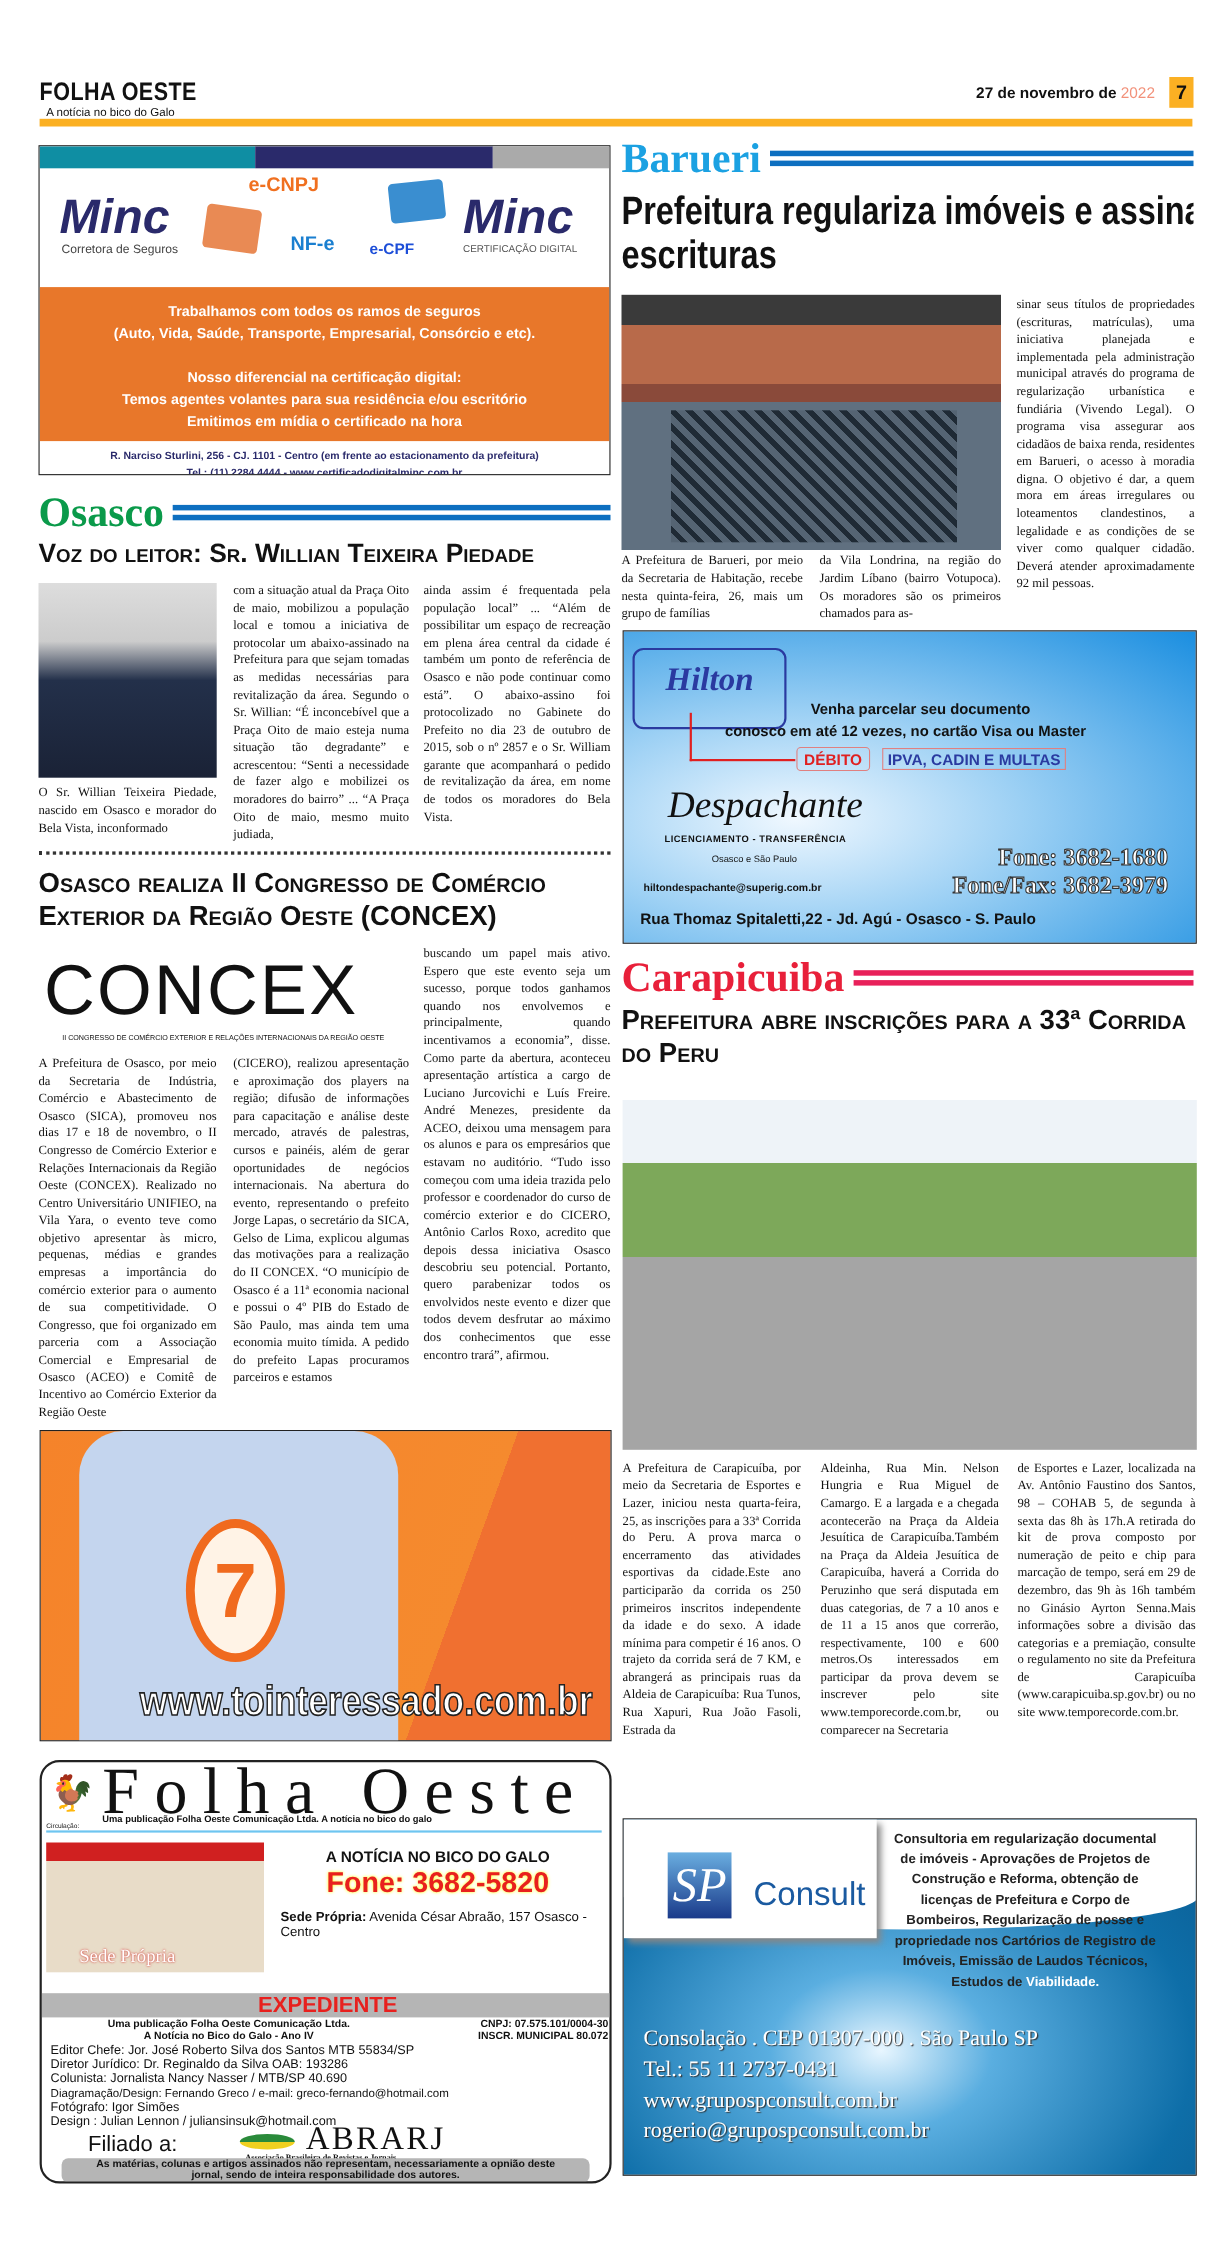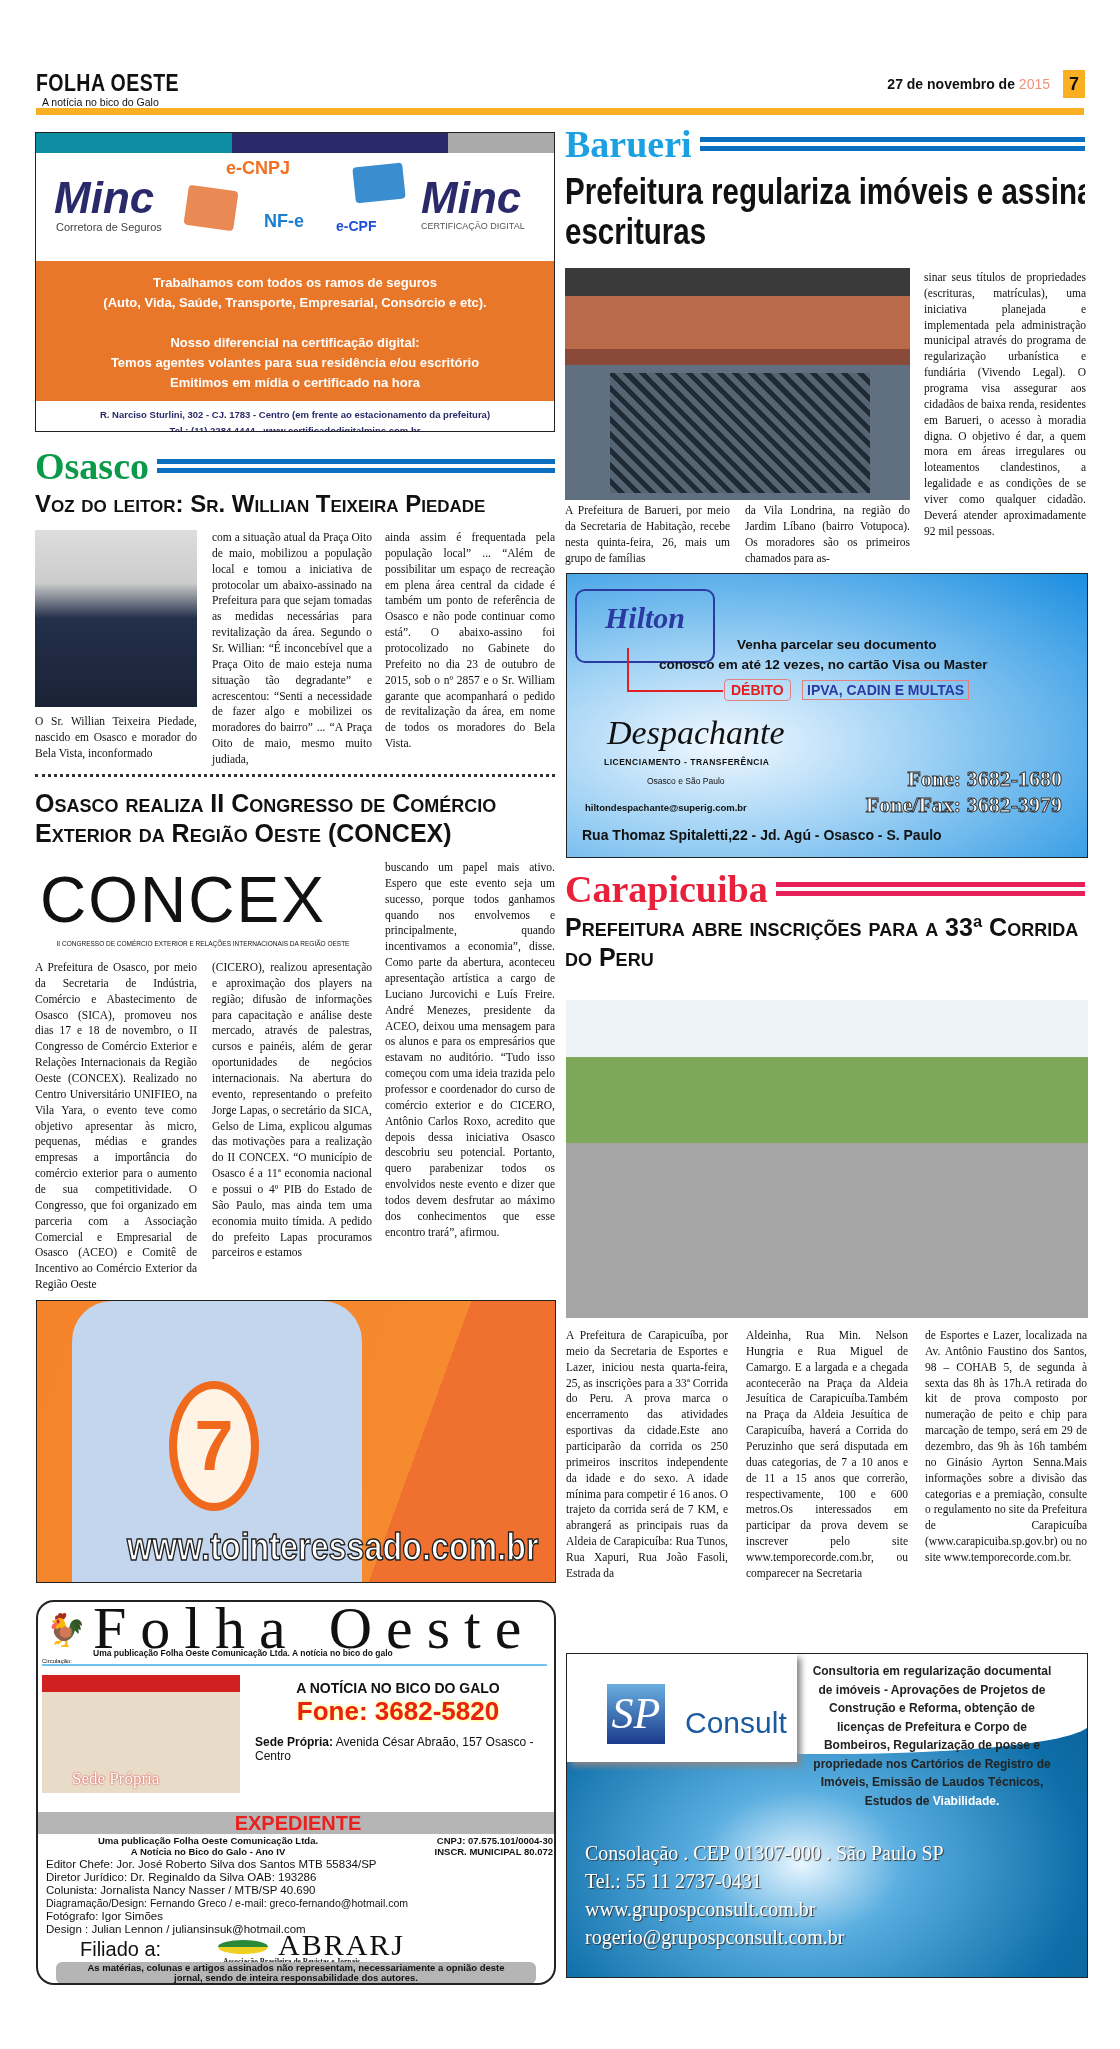--- a/index.html
+++ b/index.html
@@ -18,21 +18,21 @@
 .headline-cond{font-family:"Liberation Sans",sans-serif;font-weight:bold;font-size:36px;line-height:1.1;transform:scaleX(0.82);transform-origin:left;width:125%}
 .headline-sc{font-family:"Liberation Sans",sans-serif;font-weight:bold;font-size:25px;line-height:1.2;font-variant:small-caps}
 .col{font-size:11.5px;line-height:1.38;text-align:justify;hyphens:auto}
 .photo{background:#888;overflow:hidden}
 </style>
 </head>
 <body>
 
 <div class="abs masthead-title">FOLHA OESTE</div>
 <div class="abs masthead-sub">A notícia no bico do Galo</div>
-<div class="abs date"><span>27 de novembro de </span><span class="yr">2015</span></div>
+<div class="abs date"><span>27 de novembro de </span><span class="yr">2022</span></div>
 <div class="abs pagenum">7</div>
 <div class="abs topbar"></div>
 
 <div class="abs ad" style="left:35px;top:132px;width:520px;height:300px;background:#fff">
   <div style="display:flex;height:20px">
       <div style="flex:37;background:#0f8ea3"></div>
       <div style="flex:41;background:#2a2a6b"></div>
       <div style="flex:20;background:#aaa"></div>
     </div>
   <div style="position:relative;height:108px">
@@ -48,21 +48,21 @@
   </div>
   <div style="background:#e8772a;color:#fff;text-align:center;font-family:'Liberation Sans',sans-serif;font-weight:bold;font-size:13px;line-height:20px;padding:12px 4px;height:140px">
     <div>Trabalhamos com todos os ramos de seguros</div>
     <div>(Auto, Vida, Saúde, Transporte, Empresarial, Consórcio e etc).</div>
     <div style="height:20px"></div>
     <div>Nosso diferencial na certificação digital:</div>
     <div>Temos agentes volantes para sua residência e/ou escritório</div>
     <div>Emitimos em mídia o certificado na hora</div>
   </div>
   <div style="text-align:center;font-family:'Liberation Sans',sans-serif;font-weight:bold;font-size:9.5px;color:#2a2a6b;line-height:16px;padding-top:6px">
-    <div>R. Narciso Sturlini, 302 - CJ. 1783 - Centro (em frente ao estacionamento da prefeitura)</div>
+    <div>R. Narciso Sturlini, 256 - CJ. 1101 - Centro (em frente ao estacionamento da prefeitura)</div>
     <div>Tel.: (11) 2284.4444 - www.certificadodigitalminc.com.br</div>
   </div>
 </div>
 
 <div class="abs section-head" style="left:35px;top:447px;width:520px">
   <span class="name" style="color:#0a9a4a">Osasco</span>
   <span class="bars" style="border-color:#0d6fc0"></span>
 </div>
 <div class="abs headline-sc" style="left:35px;top:490px;width:520px;font-size:24px">Voz do leitor: Sr. Willian Teixeira Piedade</div>
 <div class="abs photo" style="left:35px;top:530px;width:162px;height:177px;background:linear-gradient(#ddd 0%,#ccc 30%,#23304a 50%,#1a2236 100%)"></div>

